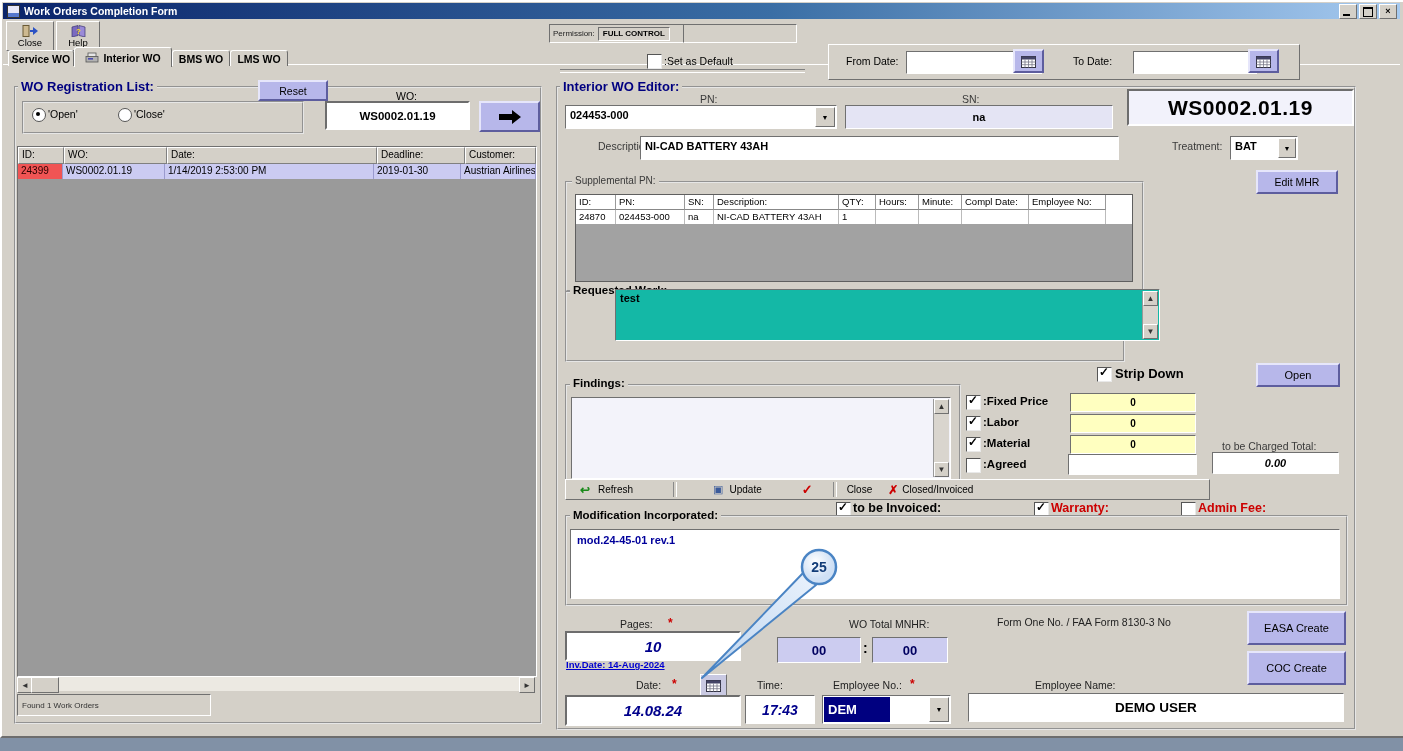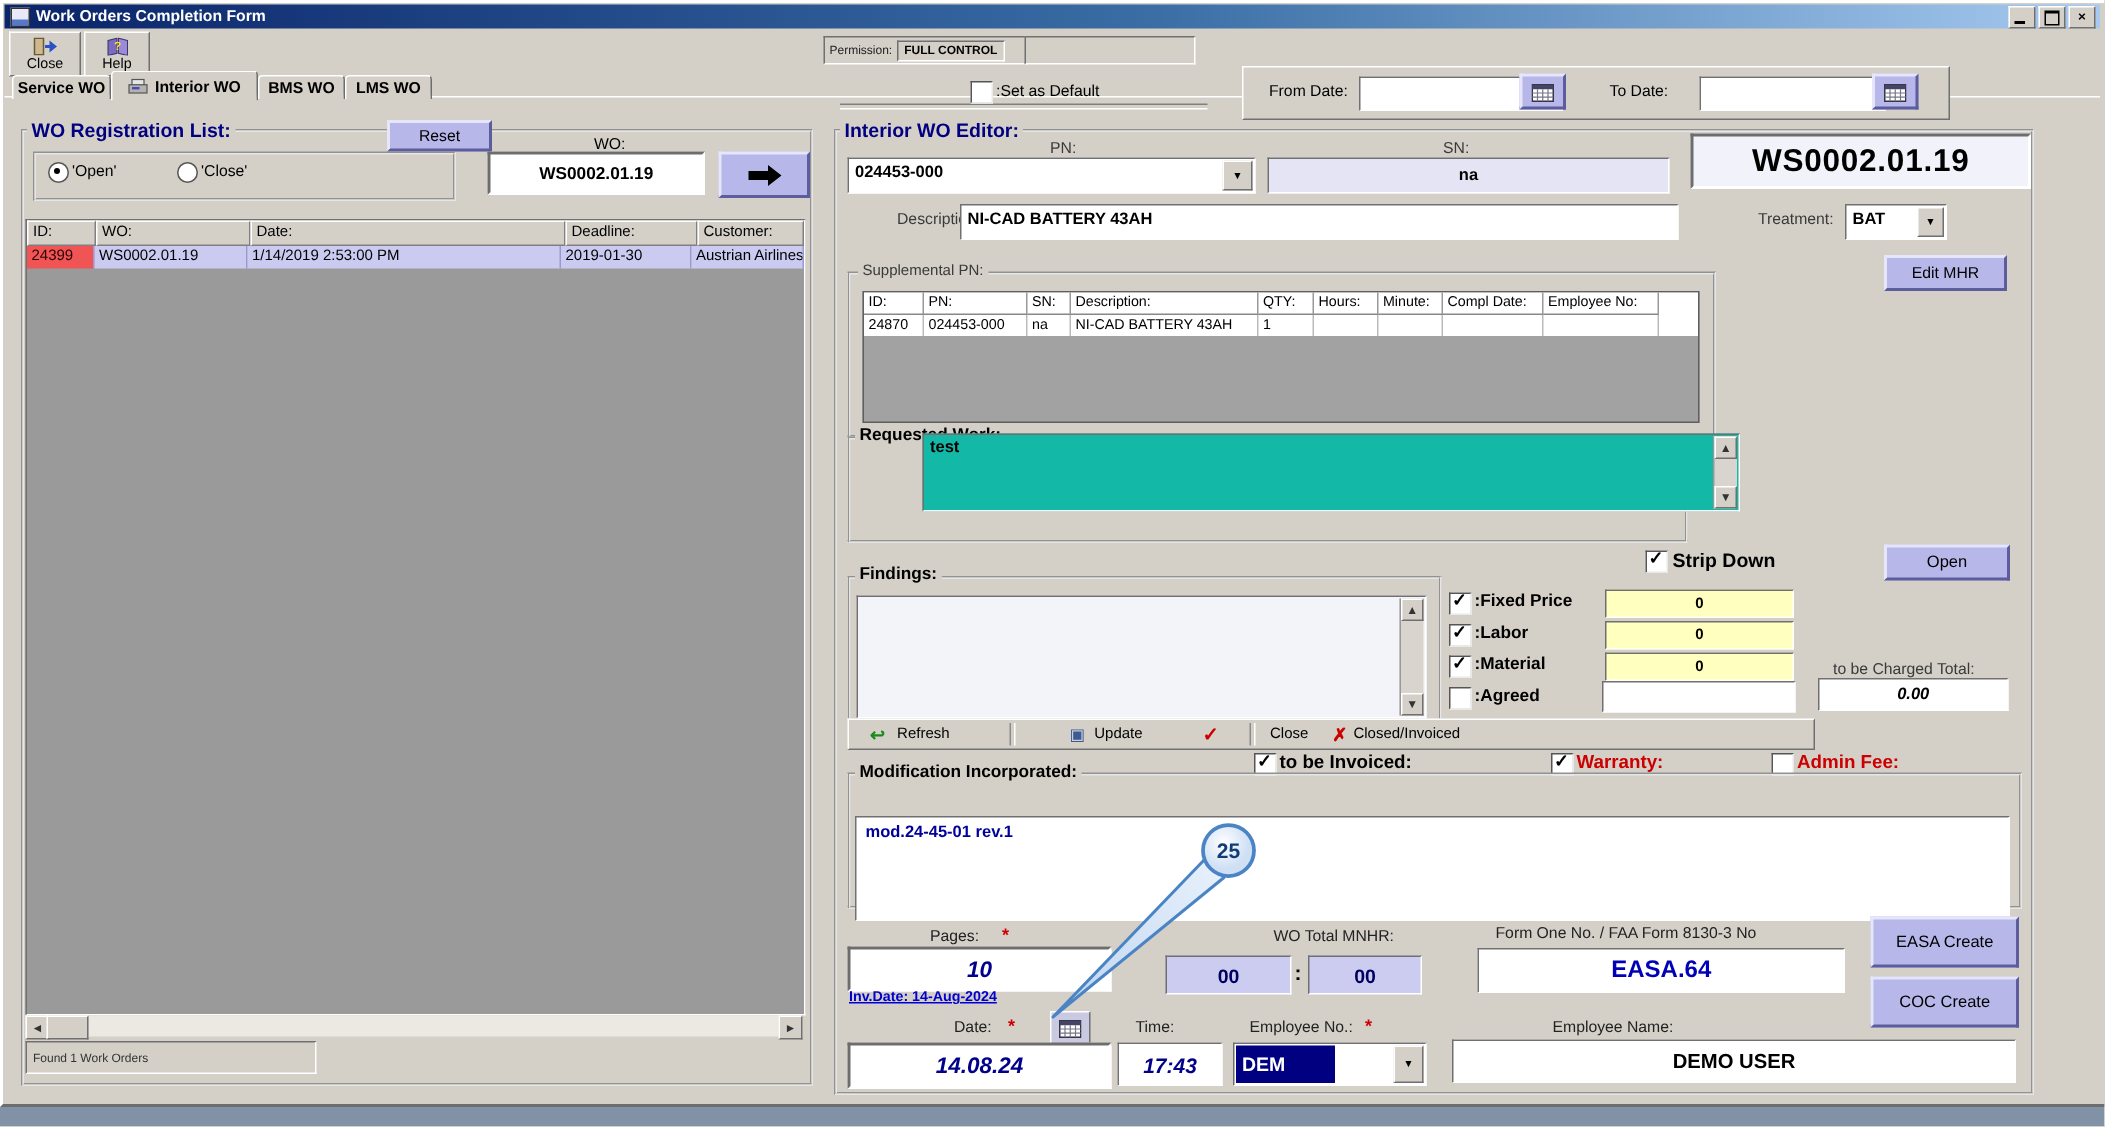--- a/index.html
+++ b/index.html
@@ -329,21 +329,21 @@
 
   <span class="cb on" style="left:836px;top:502px;"></span>
   <span class="abs" style="left:853px;top:501px;font-size:12.5px;font-weight:bold;">to be Invoiced:</span>
   <span class="cb on" style="left:1034px;top:502px;"></span>
   <span class="abs" style="left:1051px;top:501px;font-size:12.5px;font-weight:bold;color:#cc0000;">Warranty:</span>
   <span class="cb" style="left:1181px;top:502px;"></span>
   <span class="abs" style="left:1198px;top:501px;font-size:12.5px;font-weight:bold;color:#cc0000;">Admin Fee:</span>
 
   <div class="abs groove" style="left:565px;top:515px;width:779px;height:87px;"></div>
   <span class="abs grouptitle" style="left:570px;top:509px;font-size:11.5px;font-weight:bold;">Modification Incorporated:</span>
-  <div class="abs sunken1" style="left:570px;top:529px;width:768px;height:68px;margin-top:15px;">
+  <div class="abs sunken1" style="left:570px;top:529px;width:768px;height:68px;">
     <span style="position:absolute;left:6px;top:4px;font-size:11px;font-weight:bold;color:#00009b;">mod.24-45-01 rev.1</span>
   </div>
 
   <svg class="abs" style="left:680px;top:540px;z-index:60;" width="170" height="152" viewBox="0 0 170 152">
     <defs>
       <radialGradient id="cg" cx="40%" cy="35%">
           <stop offset="0%" stop-color="#ffffff"></stop>
           <stop offset="100%" stop-color="#cfe0f5"></stop>
         </radialGradient>
       <linearGradient id="tg" x1="0" y1="1" x2="1" y2="0">
@@ -365,23 +365,20 @@
   <span class="abs lbl" style="left:849px;top:618px;color:#222;">WO Total MNHR:</span>
   <div class="abs sunken1 flexc" style="left:777px;top:637px;width:82px;height:24px;background:#ccccf0;font-size:13px;font-weight:bold;color:#000060;">
     <span>00</span>
   </div>
   <span class="abs" style="left:863px;top:640px;font-size:14px;font-weight:bold;">:</span>
   <div class="abs sunken1 flexc" style="left:872px;top:637px;width:74px;height:24px;background:#ccccf0;font-size:13px;font-weight:bold;color:#000060;">
     <span>00</span>
   </div>
 
   <span class="abs lbl" style="left:997px;top:616px;color:#222;">Form One No. / FAA Form 8130-3 No</span>
-  <div class="abs sunken1 flexc" style="left:985px;top:632px;width:243px;height:28px;font-size:16px;font-weight:bold;color:#0000b8;">
-    <span>EASA.64</span>
-  </div>
 
   <div class="abs lav flexc" style="left:1247px;top:611px;width:95px;height:30px;font-size:11px;">
     <span>EASA Create</span>
   </div>
   <div class="abs lav flexc" style="left:1247px;top:651px;width:95px;height:30px;font-size:11px;">
     <span>COC Create</span>
   </div>
 
   <span class="abs" style="left:566px;top:659px;font-size:9.5px;font-weight:bold;color:#0000d0;text-decoration:underline;">Inv.Date: 14-Aug-2024</span>
 

